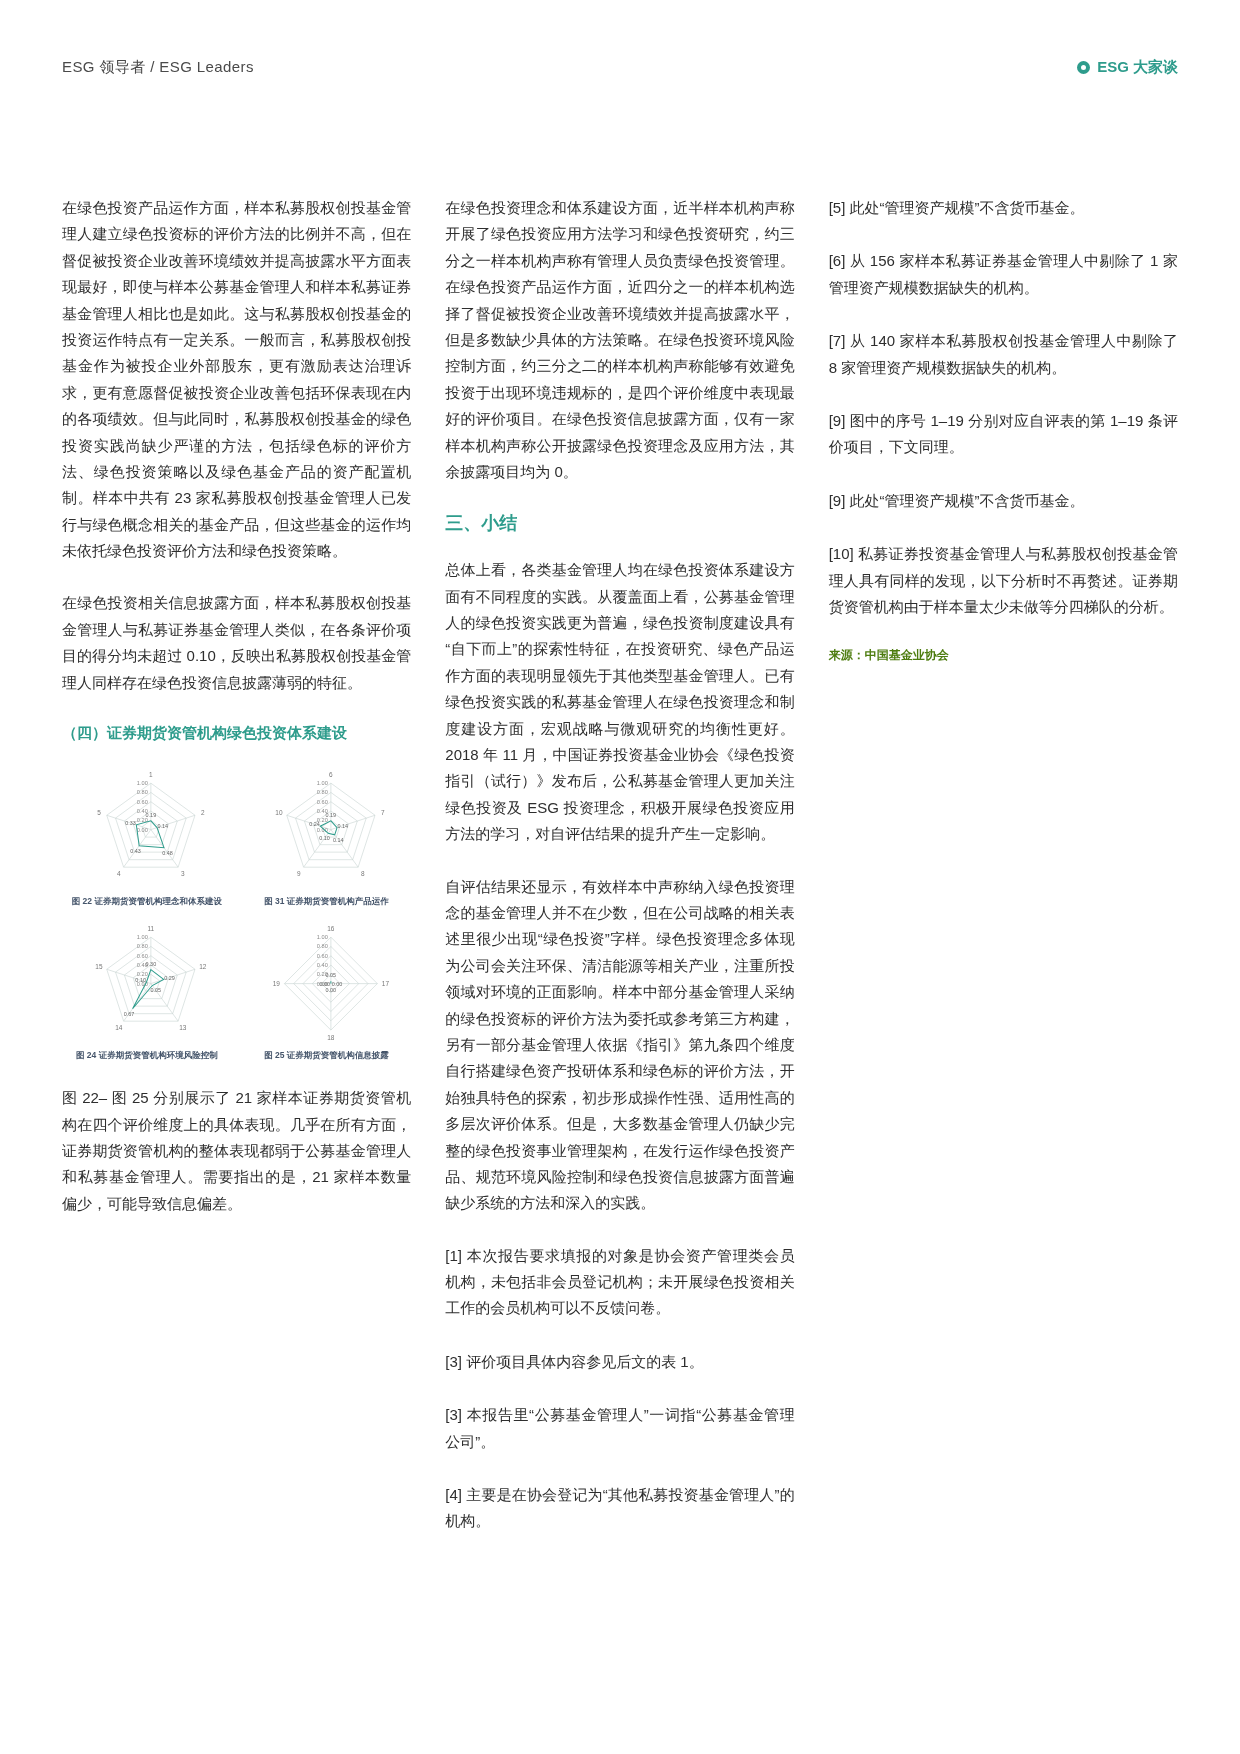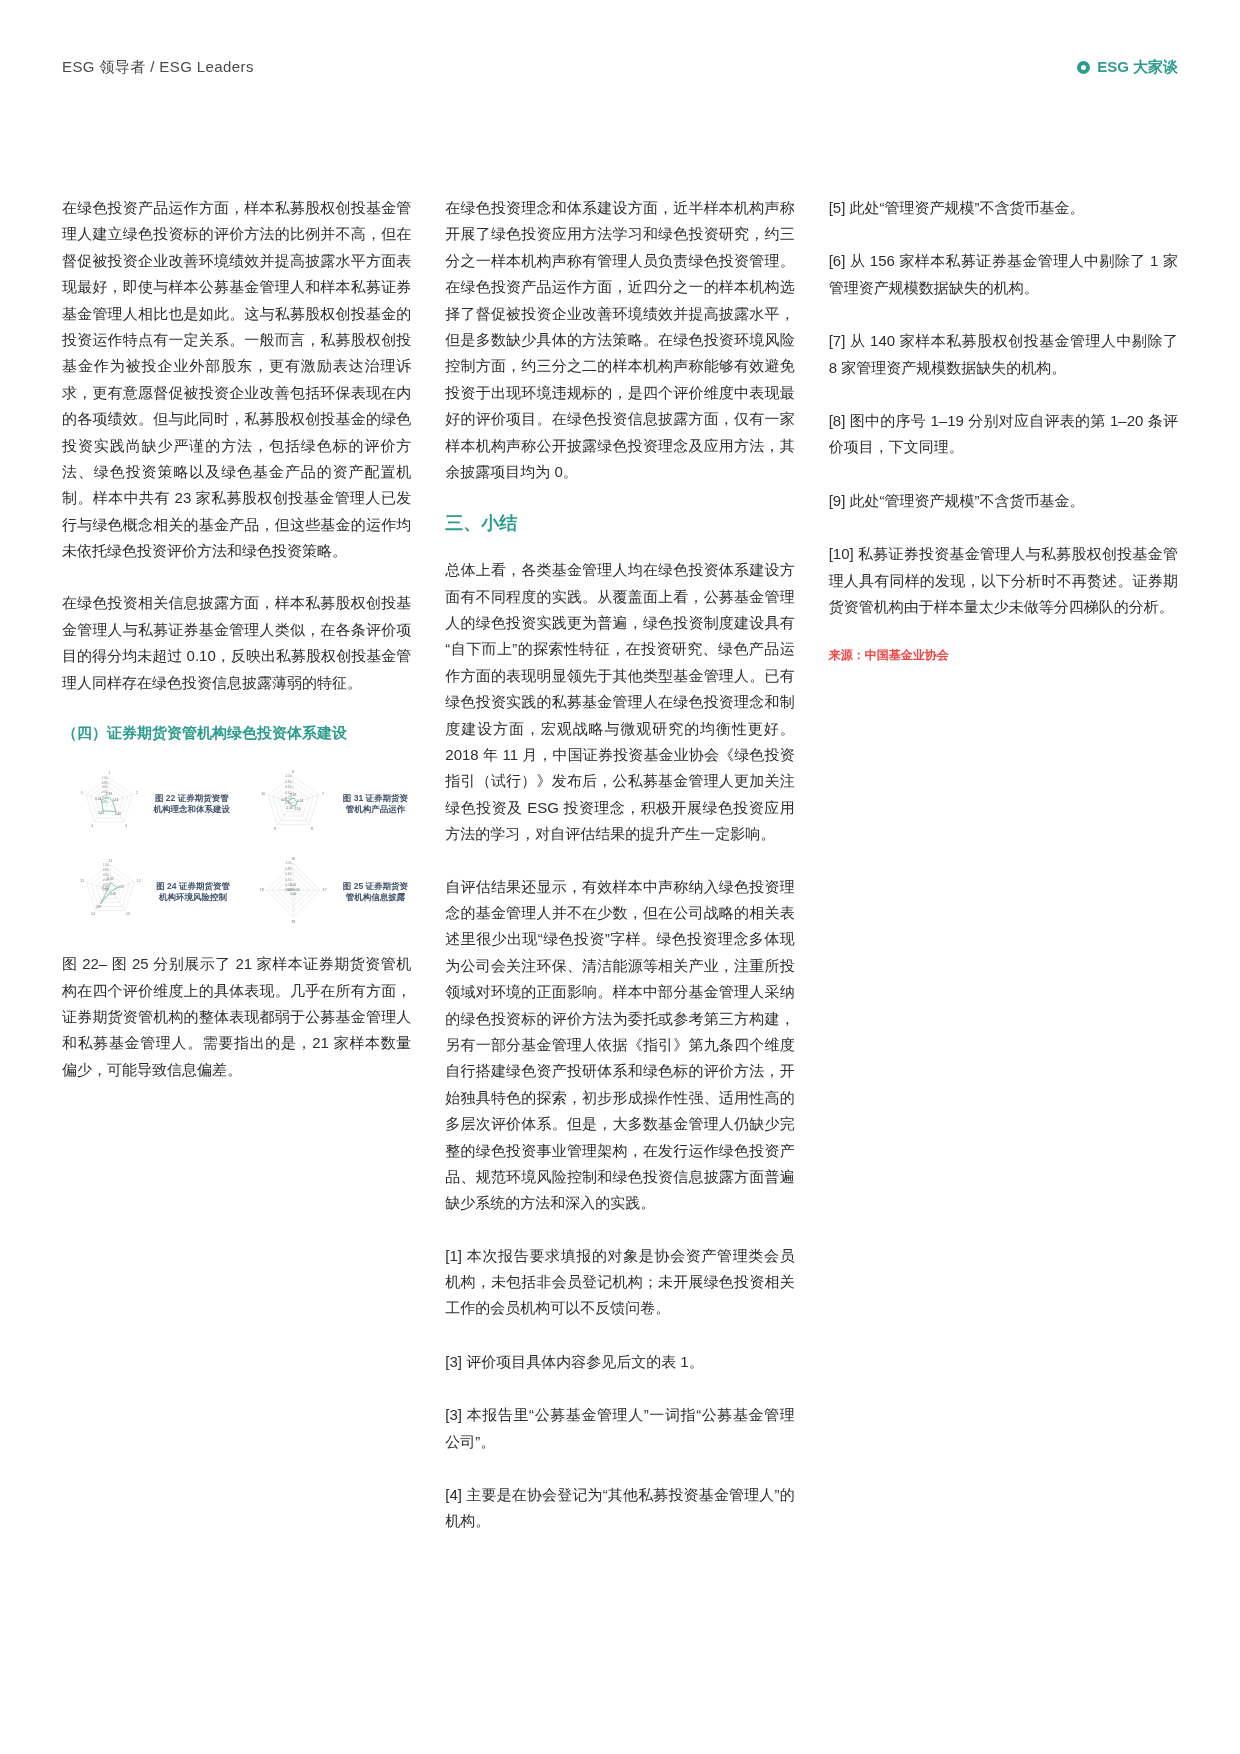--- a/index.html
+++ b/index.html
@@ -23,27 +23,27 @@
   .cols{margin-top:118px;display:grid;grid-template-columns:1fr 1fr 1fr;column-gap:34px;}
   p.body{font-size:15px;line-height:1.76;text-align:justify;margin:0 0 26px 0;}
   p.footnote{font-size:15px;line-height:1.76;text-align:justify;margin:0 0 27px 0;}
   h3.sub-heading{
     color:var(--accent);font-size:15px;font-weight:600;margin:6px 0 22px 0;line-height:1.5;
   }
   h2.section-heading{
     color:var(--accent);font-size:18px;font-weight:700;margin:6px 0 22px 0;
   }
   .chart-grid{display:grid;grid-template-columns:1fr 1fr;column-gap:10px;row-gap:14px;margin:0 0 24px 0;}
-  figure.chart-cell{margin:0;display:flex;flex-direction:row;align-items:center;}
+  figure.chart-cell{margin:0;display:flex;flex-direction:column;align-items:center;}
   .radar{width:100%;}
   .radar svg{display:block;width:100%;height:auto;}
   figcaption.chart-caption{
     font-size:8.5px;font-weight:700;color:#44546a;text-align:center;margin-top:2px;line-height:1.3;
   }
-  p.source{font-size:12px;font-weight:700;color:#ef4444;margin:6px 0 0 0;}
+  p.source{font-size:12px;font-weight:700;color:#4d7c0f;margin:6px 0 0 0;}
 </style>
 </head>
 <body>
 
 <div class="page">
 
   <header class="hdr">
     <div class="hdr-left">ESG 领导者 / ESG Leaders</div>
     <div class="hdr-right">
       <span class="ring"></span>
@@ -209,20 +209,20 @@
       <p class="footnote">[1] 本次报告要求填报的对象是协会资产管理类会员机构，未包括非会员登记机构；未开展绿色投资相关工作的会员机构可以不反馈问卷。</p>
       <p class="footnote">[3] 评价项目具体内容参见后文的表 1。</p>
       <p class="footnote">[3] 本报告里“公募基金管理人”一词指“公募基金管理公司”。</p>
       <p class="footnote">[4] 主要是在协会登记为“其他私募投资基金管理人”的机构。</p>
     </section>
 
     <section class="col">
       <p class="footnote">[5] 此处“管理资产规模”不含货币基金。</p>
       <p class="footnote">[6] 从 156 家样本私募证券基金管理人中剔除了 1 家管理资产规模数据缺失的机构。</p>
       <p class="footnote">[7] 从 140 家样本私募股权创投基金管理人中剔除了 8 家管理资产规模数据缺失的机构。</p>
-      <p class="footnote">[8] 图中的序号 1–19 分别对应自评表的第 1–20 条评价项目，下文同理。</p>
+      <p class="footnote">[9] 图中的序号 1–19 分别对应自评表的第 1–19 条评价项目，下文同理。</p>
       <p class="footnote">[9] 此处“管理资产规模”不含货币基金。</p>
       <p class="footnote">[10] 私募证券投资基金管理人与私募股权创投基金管理人具有同样的发现，以下分析时不再赘述。证券期货资管机构由于样本量太少未做等分四梯队的分析。</p>
       <p class="source">来源：中国基金业协会</p>
     </section>
 
   </main>
 </div>
 
 </body></html>

